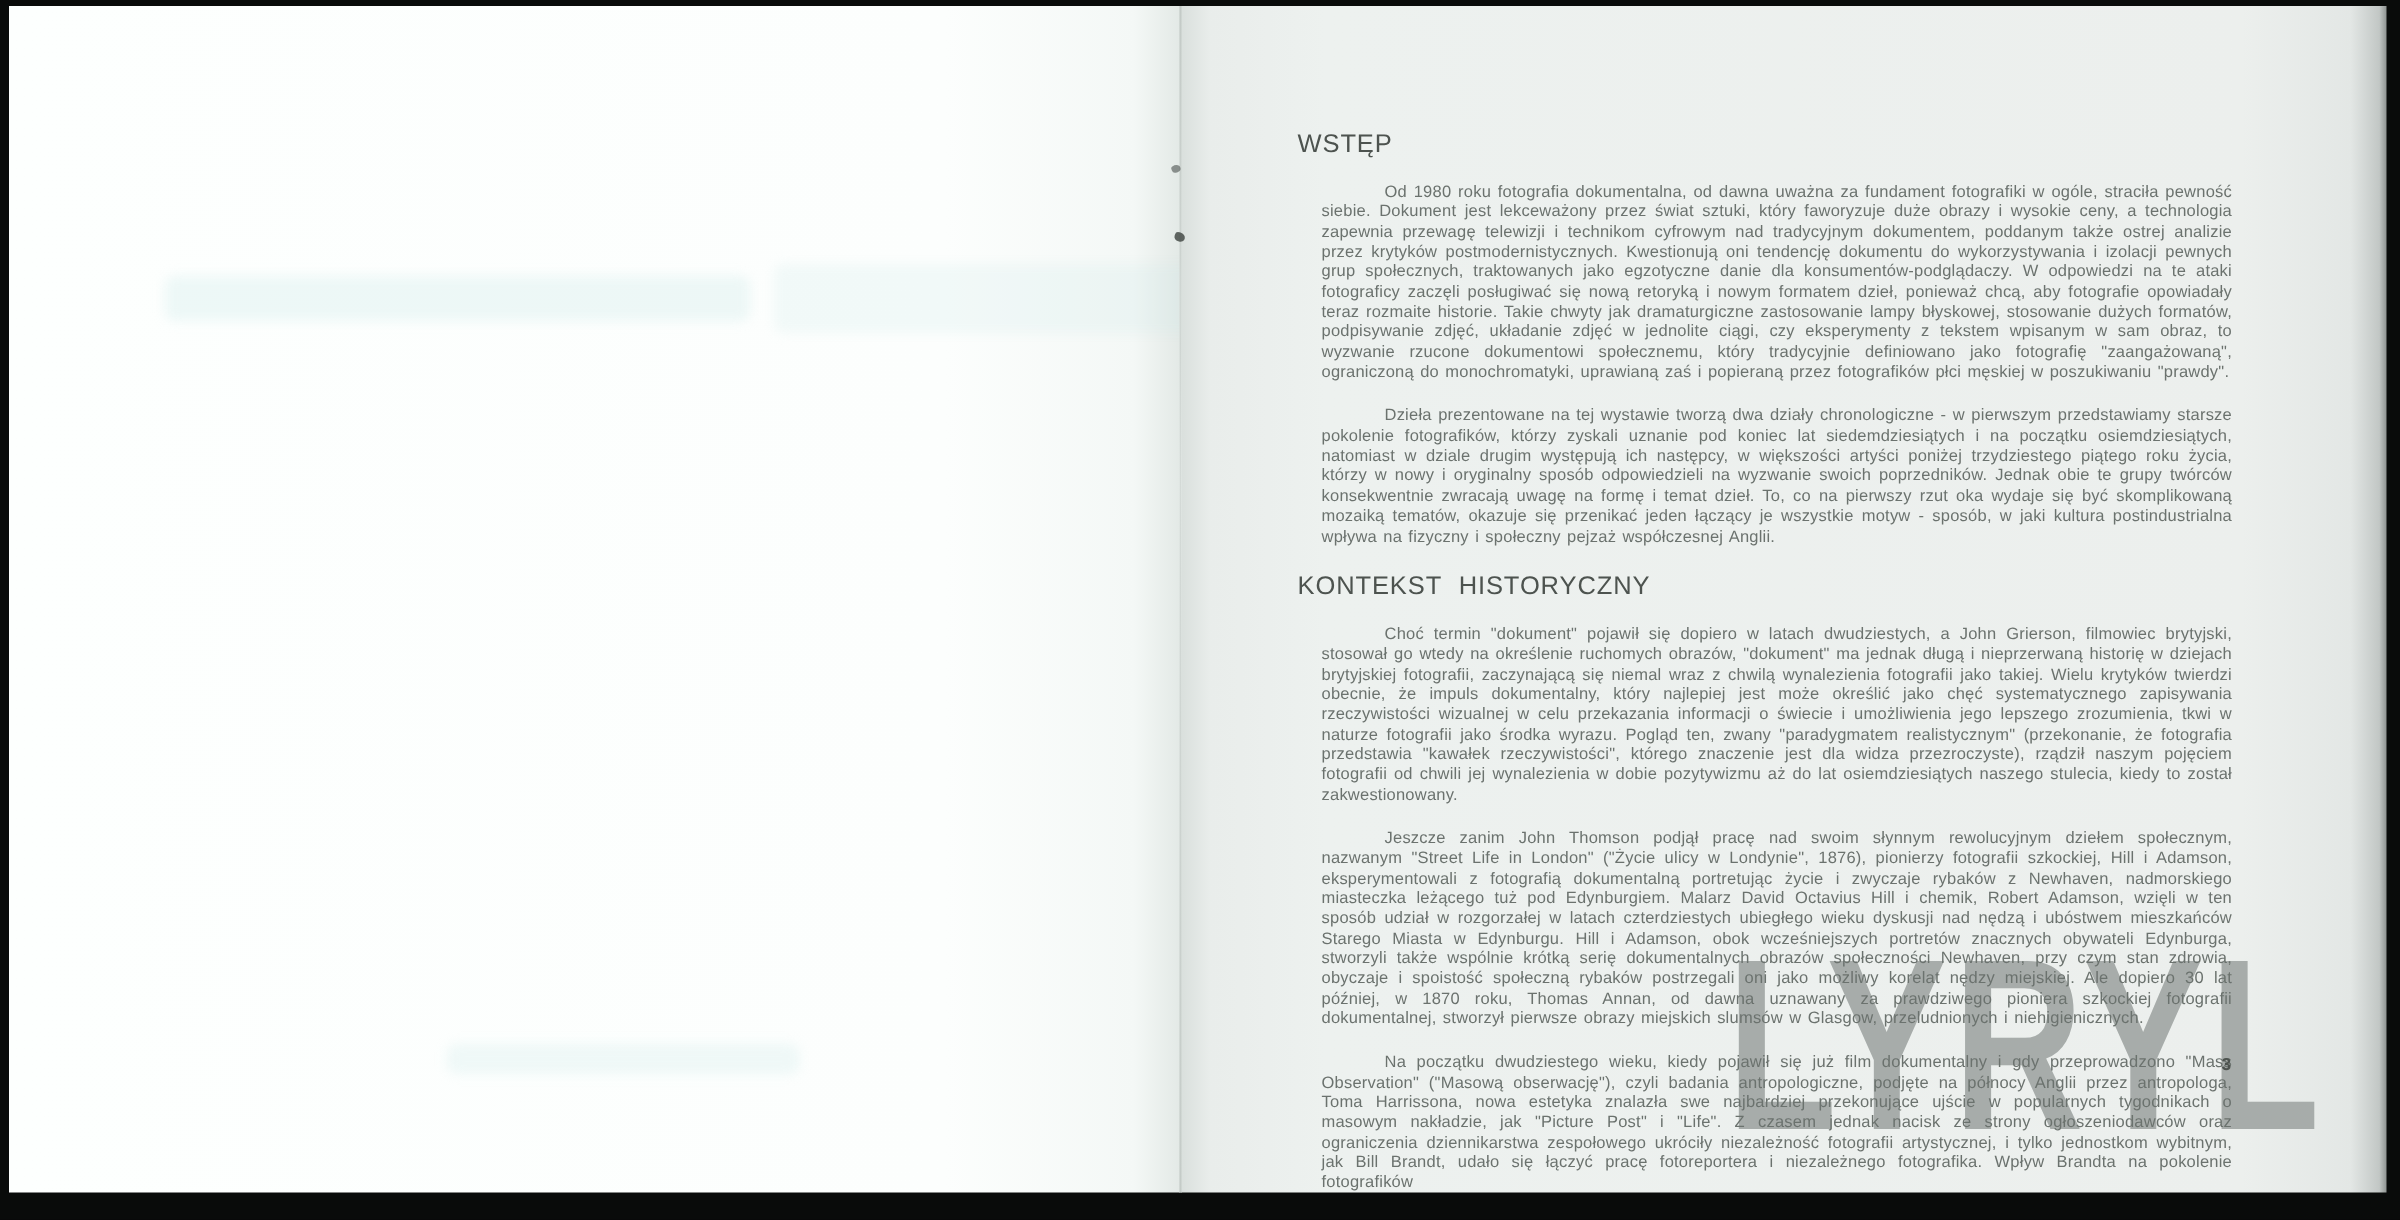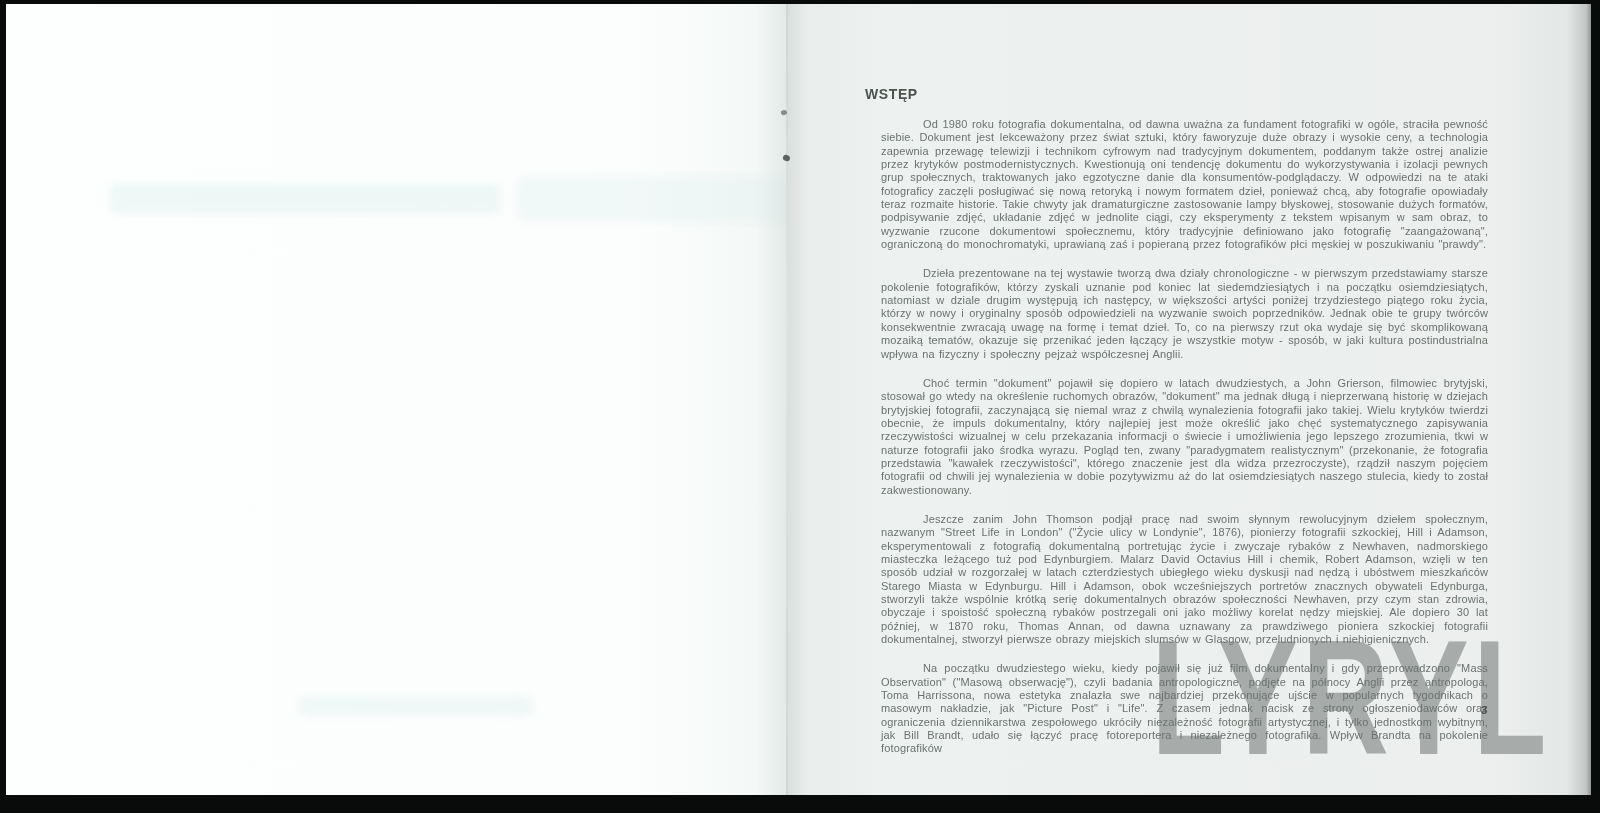--- a/index.html
+++ b/index.html
@@ -60,22 +60,22 @@
   .ghost-2 { left: 292px; top: 692px; width: 235px; height: 20px; background: rgba(203,232,232,0.28); }
 
   .text-block {
     position: absolute;
     left: 78px;
     top: 82px;
     width: 639px;
     z-index: 2;
   }
   .sec-heading {
-    font-size: 14px;
-    font-weight: bold;
+    font-size: 17px;
+    font-weight: normal;
     letter-spacing: 0.6px;
     word-spacing: 6px;
     color: #4d534f;
     margin: 0 0 2px 0;
   }
   .sec-heading.second {
     margin-top: 8px;
   }
   .text-block p {
     margin: 16px;
@@ -124,20 +124,21 @@
 
   <div class="page page-right">
 
     <div class="watermark">LYRYL</div>
 
     <div class="text-block">
       <h2 class="sec-heading">WSTĘP</h2>
       <p>Od 1980 roku fotografia dokumentalna, od dawna uważna za fundament fotografiki w ogóle, straciła pewność siebie. Dokument jest lekceważony przez świat sztuki, który faworyzuje duże obrazy i wysokie ceny, a technologia zapewnia przewagę telewizji i technikom cyfrowym nad tradycyjnym dokumentem, poddanym także ostrej analizie przez krytyków postmodernistycznych. Kwestionują oni tendencję dokumentu do wykorzystywania i izolacji pewnych grup społecznych, traktowanych jako egzotyczne danie dla konsumentów-podglądaczy. W odpowiedzi na te ataki fotograficy zaczęli posługiwać się nową retoryką i nowym formatem dzieł, ponieważ chcą, aby fotografie opowiadały teraz rozmaite historie. Takie chwyty jak dramaturgiczne zastosowanie lampy błyskowej, stosowanie dużych formatów, podpisywanie zdjęć, układanie zdjęć w jednolite ciągi, czy eksperymenty z tekstem wpisanym w sam obraz, to wyzwanie rzucone dokumentowi społecznemu, który tradycyjnie definiowano jako fotografię "zaangażowaną", ograniczoną do monochromatyki, uprawianą zaś i popieraną przez fotografików płci męskiej w poszukiwaniu "prawdy".</p>
       <p>Dzieła prezentowane na tej wystawie tworzą dwa działy chronologiczne - w pierwszym przedstawiamy starsze pokolenie fotografików, którzy zyskali uznanie pod koniec lat siedemdziesiątych i na początku osiemdziesiątych, natomiast w dziale drugim występują ich następcy, w większości artyści poniżej trzydziestego piątego roku życia, którzy w nowy i oryginalny sposób odpowiedzieli na wyzwanie swoich poprzedników. Jednak obie te grupy twórców konsekwentnie zwracają uwagę na formę i temat dzieł. To, co na pierwszy rzut oka wydaje się być skomplikowaną mozaiką tematów, okazuje się przenikać jeden łączący je wszystkie motyw - sposób, w jaki kultura postindustrialna wpływa na fizyczny i społeczny pejzaż współczesnej Anglii.</p>
 
+      <h2 class="sec-heading second">KONTEKST HISTORYCZNY</h2>
       <p>Choć termin "dokument" pojawił się dopiero w latach dwudziestych, a John Grierson, filmowiec brytyjski, stosował go wtedy na określenie ruchomych obrazów, "dokument" ma jednak długą i nieprzerwaną historię w dziejach brytyjskiej fotografii, zaczynającą się niemal wraz z chwilą wynalezienia fotografii jako takiej. Wielu krytyków twierdzi obecnie, że impuls dokumentalny, który najlepiej jest może określić jako chęć systematycznego zapisywania rzeczywistości wizualnej w celu przekazania informacji o świecie i umożliwienia jego lepszego zrozumienia, tkwi w naturze fotografii jako środka wyrazu. Pogląd ten, zwany "paradygmatem realistycznym" (przekonanie, że fotografia przedstawia "kawałek rzeczywistości", którego znaczenie jest dla widza przezroczyste), rządził naszym pojęciem fotografii od chwili jej wynalezienia w dobie pozytywizmu aż do lat osiemdziesiątych naszego stulecia, kiedy to został zakwestionowany.</p>
       <p>Jeszcze zanim John Thomson podjął pracę nad swoim słynnym rewolucyjnym dziełem społecznym, nazwanym "Street Life in London" ("Życie ulicy w Londynie", 1876), pionierzy fotografii szkockiej, Hill i Adamson, eksperymentowali z fotografią dokumentalną portretując życie i zwyczaje rybaków z Newhaven, nadmorskiego miasteczka leżącego tuż pod Edynburgiem. Malarz David Octavius Hill i chemik, Robert Adamson, wzięli w ten sposób udział w rozgorzałej w latach czterdziestych ubiegłego wieku dyskusji nad nędzą i ubóstwem mieszkańców Starego Miasta w Edynburgu. Hill i Adamson, obok wcześniejszych portretów znacznych obywateli Edynburga, stworzyli także wspólnie krótką serię dokumentalnych obrazów społeczności Newhaven, przy czym stan zdrowia, obyczaje i spoistość społeczną rybaków postrzegali oni jako możliwy korelat nędzy miejskiej. Ale dopiero 30 lat później, w 1870 roku, Thomas Annan, od dawna uznawany za prawdziwego pioniera szkockiej fotografii dokumentalnej, stworzył pierwsze obrazy miejskich slumsów w Glasgow, przeludnionych i niehigienicznych.</p>
       <p>Na początku dwudziestego wieku, kiedy pojawił się już film dokumentalny i gdy przeprowadzono "Mass Observation" ("Masową obserwację"), czyli badania antropologiczne, podjęte na północy Anglii przez antropologa, Toma Harrissona, nowa estetyka znalazła swe najbardziej przekonujące ujście w popularnych tygodnikach o masowym nakładzie, jak "Picture Post" i "Life". Z czasem jednak nacisk ze strony ogłoszeniodawców oraz ograniczenia dziennikarstwa zespołowego ukróciły niezależność fotografii artystycznej, i tylko jednostkom wybitnym, jak Bill Brandt, udało się łączyć pracę fotoreportera i niezależnego fotografika. Wpływ Brandta na pokolenie fotografików</p>
     </div>
 
     <div class="page-number">3</div>
   </div>
 
   <div class="spine-line"></div>
   <div class="speck speck-1"></div>

